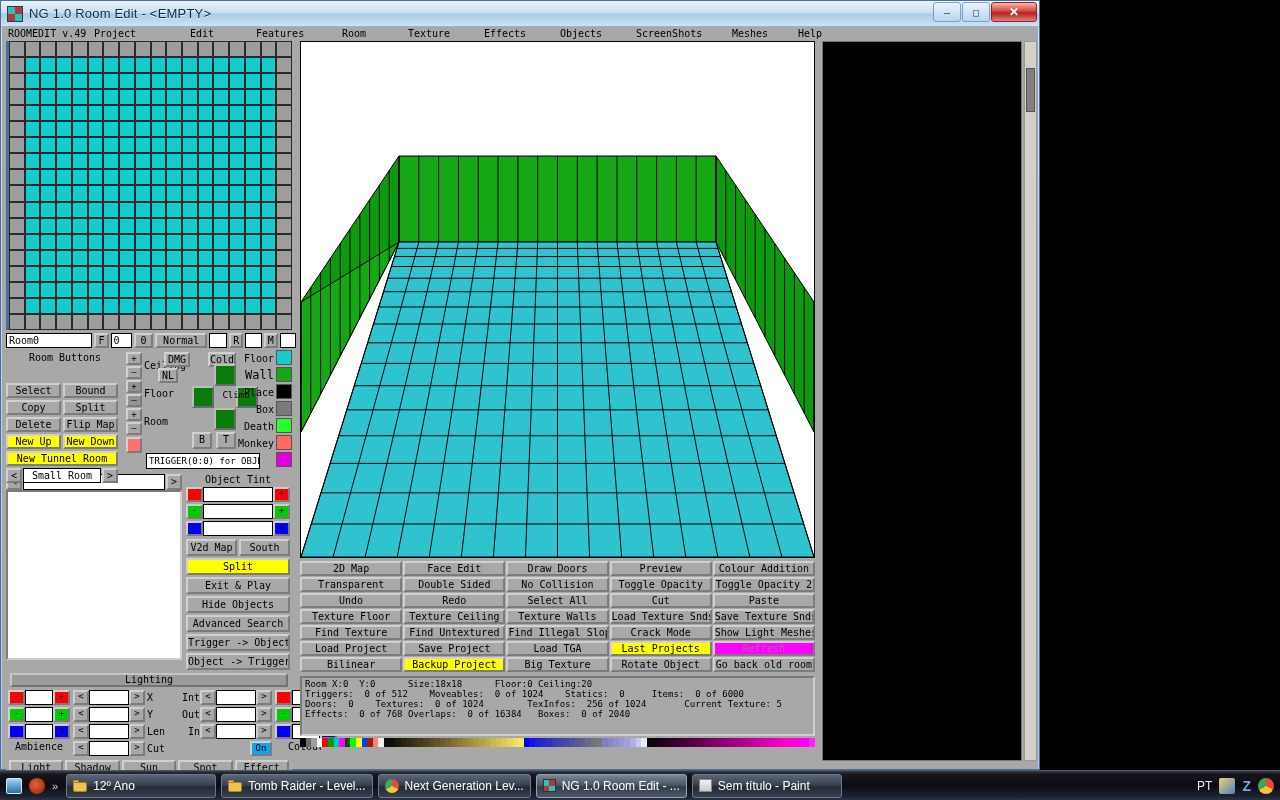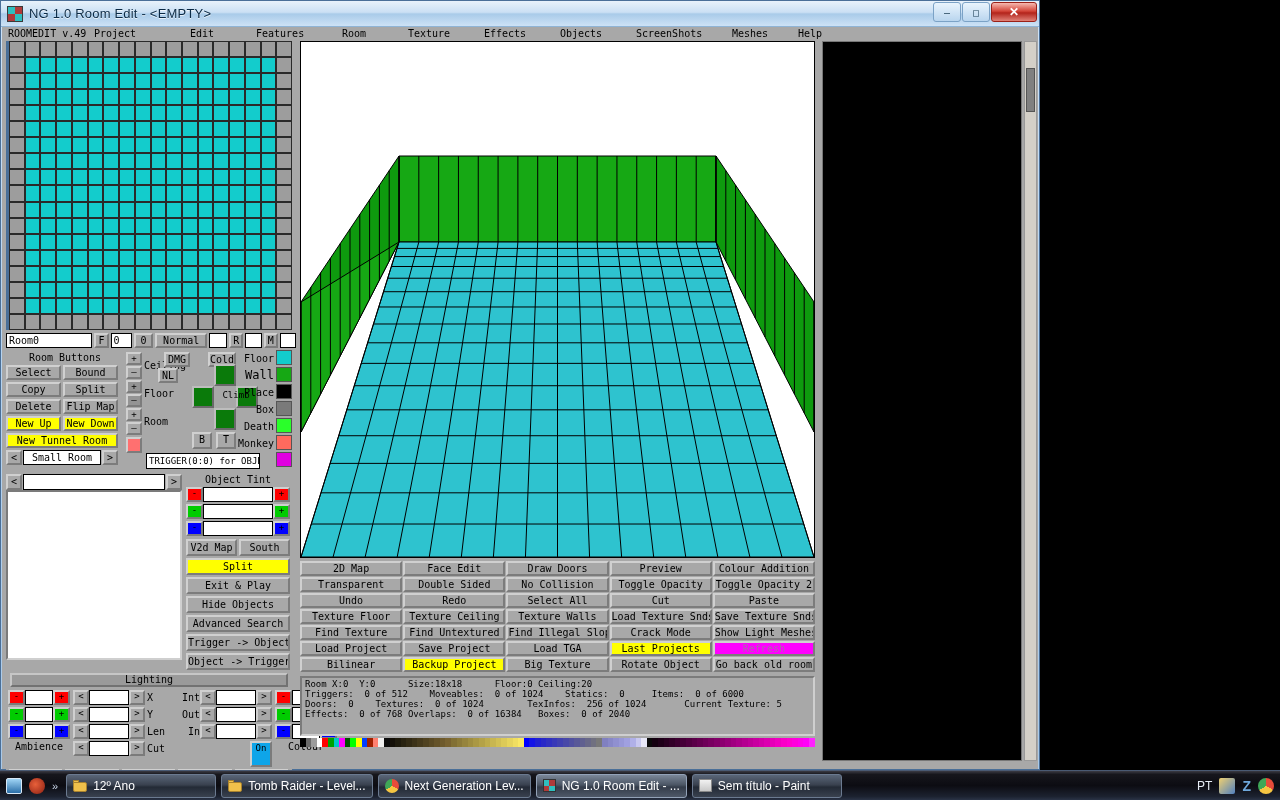--- a/index.html
+++ b/index.html
@@ -103,21 +103,21 @@
   .btn {
     background:#a8a8a8; border:2px outset #d0d0d0; height:15px; line-height:11px;
     font-size:10px; text-align:center; color:#000; cursor:default;
     font-family:"DejaVu Sans Mono",monospace; overflow:hidden; white-space:nowrap;
   }
 
   .roompanel {
     margin-top: 2px; position: relative; width: 286px; height: 122px;
     background: #a8a8a8;
   }
-  .rb-title { text-align:center; font-size:10px; margin: 2px 0 2px 0; }
+  .rb-title { text-align:center; font-size:10px; margin: 2px 0 20px 0; }
   .rbgrid { display:grid; grid-template-columns: 1fr 1fr; gap:2px; width:112px; }
   .rbgrid .btn { height:15px; }
   .yellow { background:#ffff00 !important; }
   .magenta { background:#ff00ff !important; }
 
   .plusminus { display:flex; flex-direction:column; gap:1px; }
   .pmbtn {
     width:16px; height:13px; background:#a8a8a8; border:2px outset #d0d0d0;
     font-size:9px; line-height:9px; text-align:center;
   }
@@ -141,21 +141,21 @@
   .lighting { margin-top:3px; width:286px; background:#a8a8a8; }
   .lt-title {
     background:#9a9a9a; border:2px outset #c6c6c6; text-align:center;
     font-size:10px; height:14px; line-height:10px; margin: 0 4px;
   }
   .rgbbtn { width:17px; height:15px; border:2px outset #cfcfcf; font-size:9px; line-height:9px; text-align:center; color:#000; }
   .rgbfield { width:28px; height:15px; background:#fff; border:1px solid #000; }
   .arrbtn { width:16px; height:15px; border:2px outset #cfcfcf; background:#a8a8a8; font-size:9px; line-height:9px; text-align:center; }
   .sldfield { width:40px; height:15px; background:#fff; border:1px solid #000; }
   .ltlabel { font-size:10px; width:26px; }
-  .ontoggle { width:22px; height:26px; background:#0ea5e9; border:2px outset #cfcfcf; font-size:9px; line-height:10px; text-align:center; }
+  .ontoggle { width:22px; height:15px; background:#0ea5e9; border:2px outset #cfcfcf; font-size:9px; line-height:10px; text-align:center; }
 
   
   .centercol { position:absolute; left:298px; top:14px; width:516px; }
   .viewport {
     width:515px; height:517px; background:#fff; border:1px solid #000;
     position:relative; overflow:hidden;
   }
   .btngrid {
     margin-top:3px;
     display:grid; grid-template-columns: repeat(5, 1fr);

